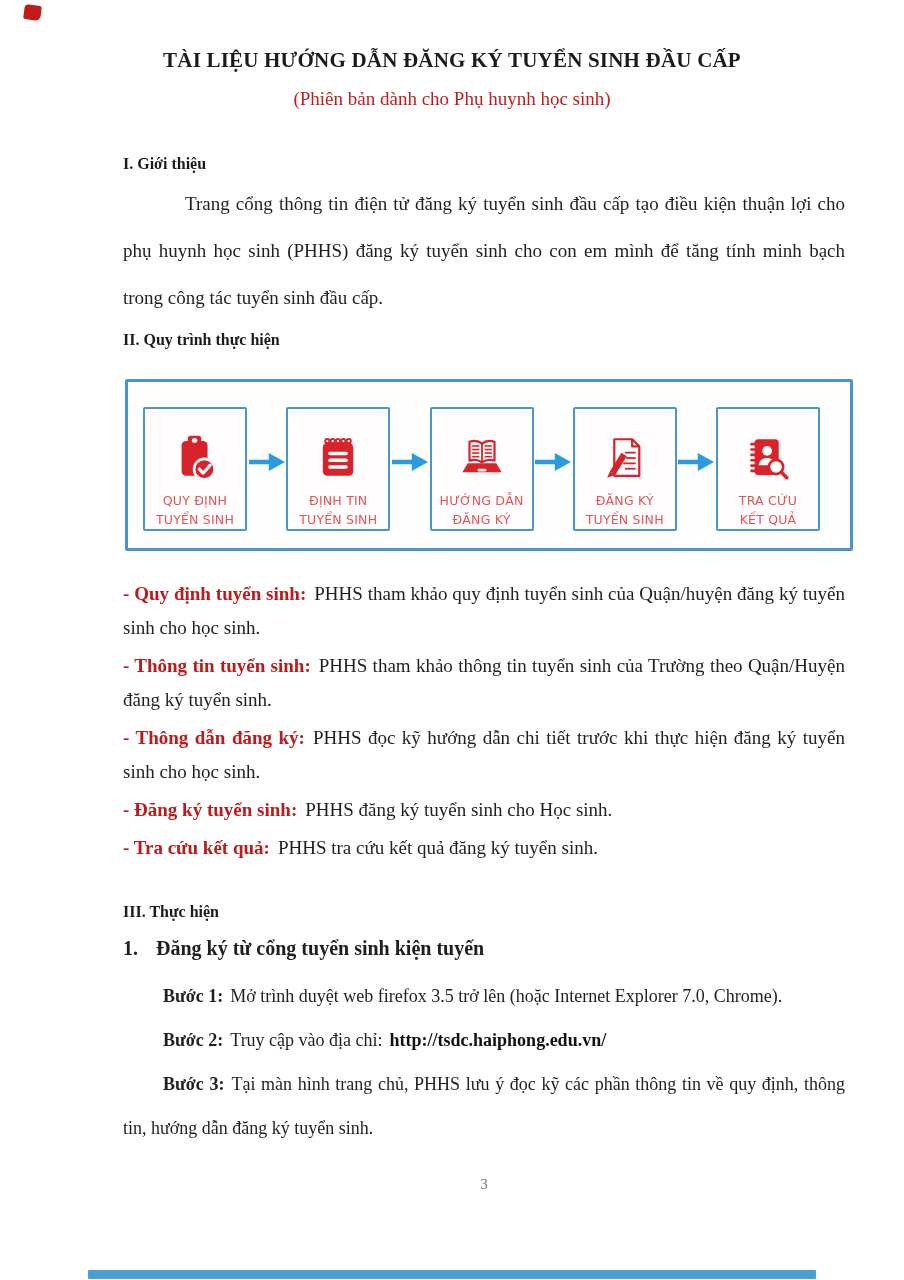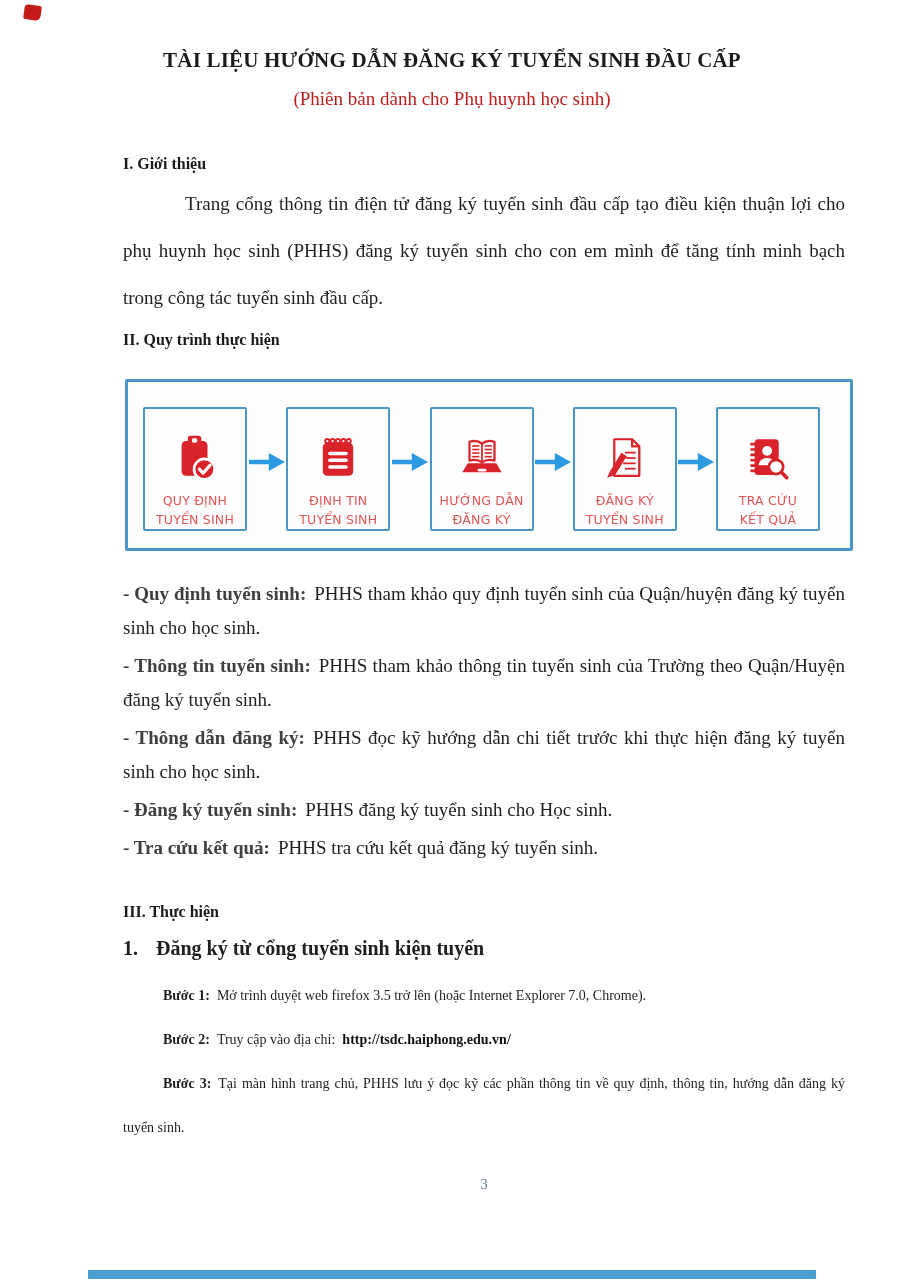--- a/index.html
+++ b/index.html
@@ -104,36 +104,36 @@
 
   
   .bullets { margin-top: 26px; }
   .bullet {
     font-size: 19px;
     line-height: 34px;
     text-align: justify;
     margin-bottom: 4px;
   }
   .bullet .lead {
-    color: #404040;
+    color: #b91c1c;
     font-weight: bold;
     margin-right: 8px;
   }
 
   
   .numbered-item {
     margin-top: 16px;
     font-size: 20px;
     font-weight: bold;
   }
   .numbered-item .num { margin-right: 18px; }
 
   .impl-steps { margin-top: 14px; }
   .impl-step {
-    font-size: 14px;
+    font-size: 18px;
     line-height: 44px;
     text-align: justify;
     text-indent: 40px;
   }
   .impl-step .lead { font-weight: bold; margin-right: 7px; }
   .impl-step .url { font-weight: bold; margin-left: 7px; color: #111; text-decoration: none; }
 
   .page-number {
     margin-top: 26px;
     text-align: center;

